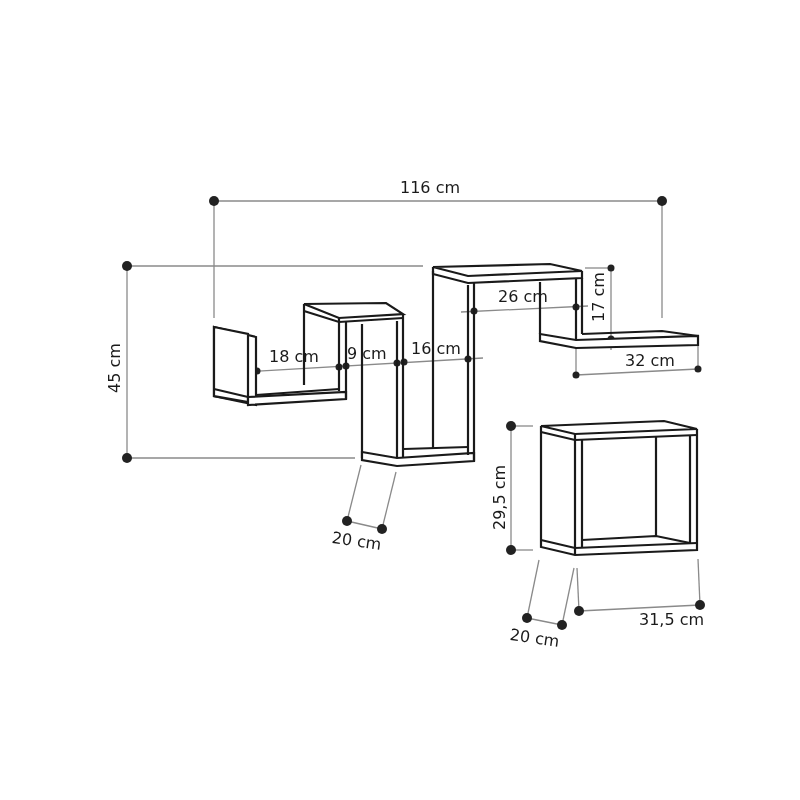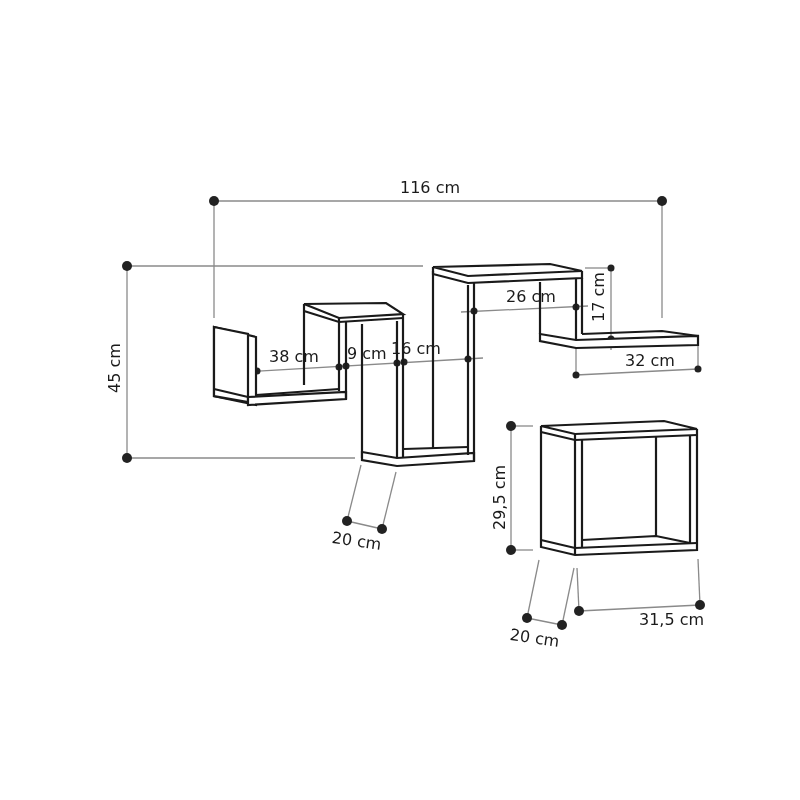--- a/index.html
+++ b/index.html
@@ -154,27 +154,27 @@
     <path class="edge-line" d="M656,437 L656,536"></path>
     <path class="edge-line" d="M582,540 L656,536 L690,543"></path>
     <path class="edge-line" d="M541,540 L575,548 L697,543"></path>
   </g>
 </svg>
 
 <span class="lbl" style="left:400px; top:180px;">116 cm</span>
 
 <span class="lbl" style="left:107px; top:393px; transform: rotate(-90deg);">45 cm</span>
 
-<span class="lbl" style="left:269px; top:349px;">38 cm</span>
+<span class="lbl" style="left:269px; top:349px;">18 cm</span>
 
 <span class="lbl" style="left:347px; top:346px;">9 cm</span>
 
-<span class="lbl" style="left:391px; top:341px;">16 cm</span>
+<span class="lbl" style="left:411px; top:341px;">16 cm</span>
 
-<span class="lbl" style="left:498px; top:289px;margin-left:8px;">26 cm</span>
+<span class="lbl" style="left:498px; top:289px;">26 cm</span>
 
 <span class="lbl" style="left:591px; top:322px; transform: rotate(-90deg);">17 cm</span>
 
 <span class="lbl" style="left:610px; top:353px;margin-left:15px;">32 cm</span>
 
 <span class="lbl" style="left:333px; top:530px; transform: rotate(8deg);">20 cm</span>
 
 <span class="lbl" style="left:492px; top:530px; transform: rotate(-90deg);">29,5 cm</span>
 
 <span class="lbl" style="left:639px; top:612px;">31,5 cm</span>

